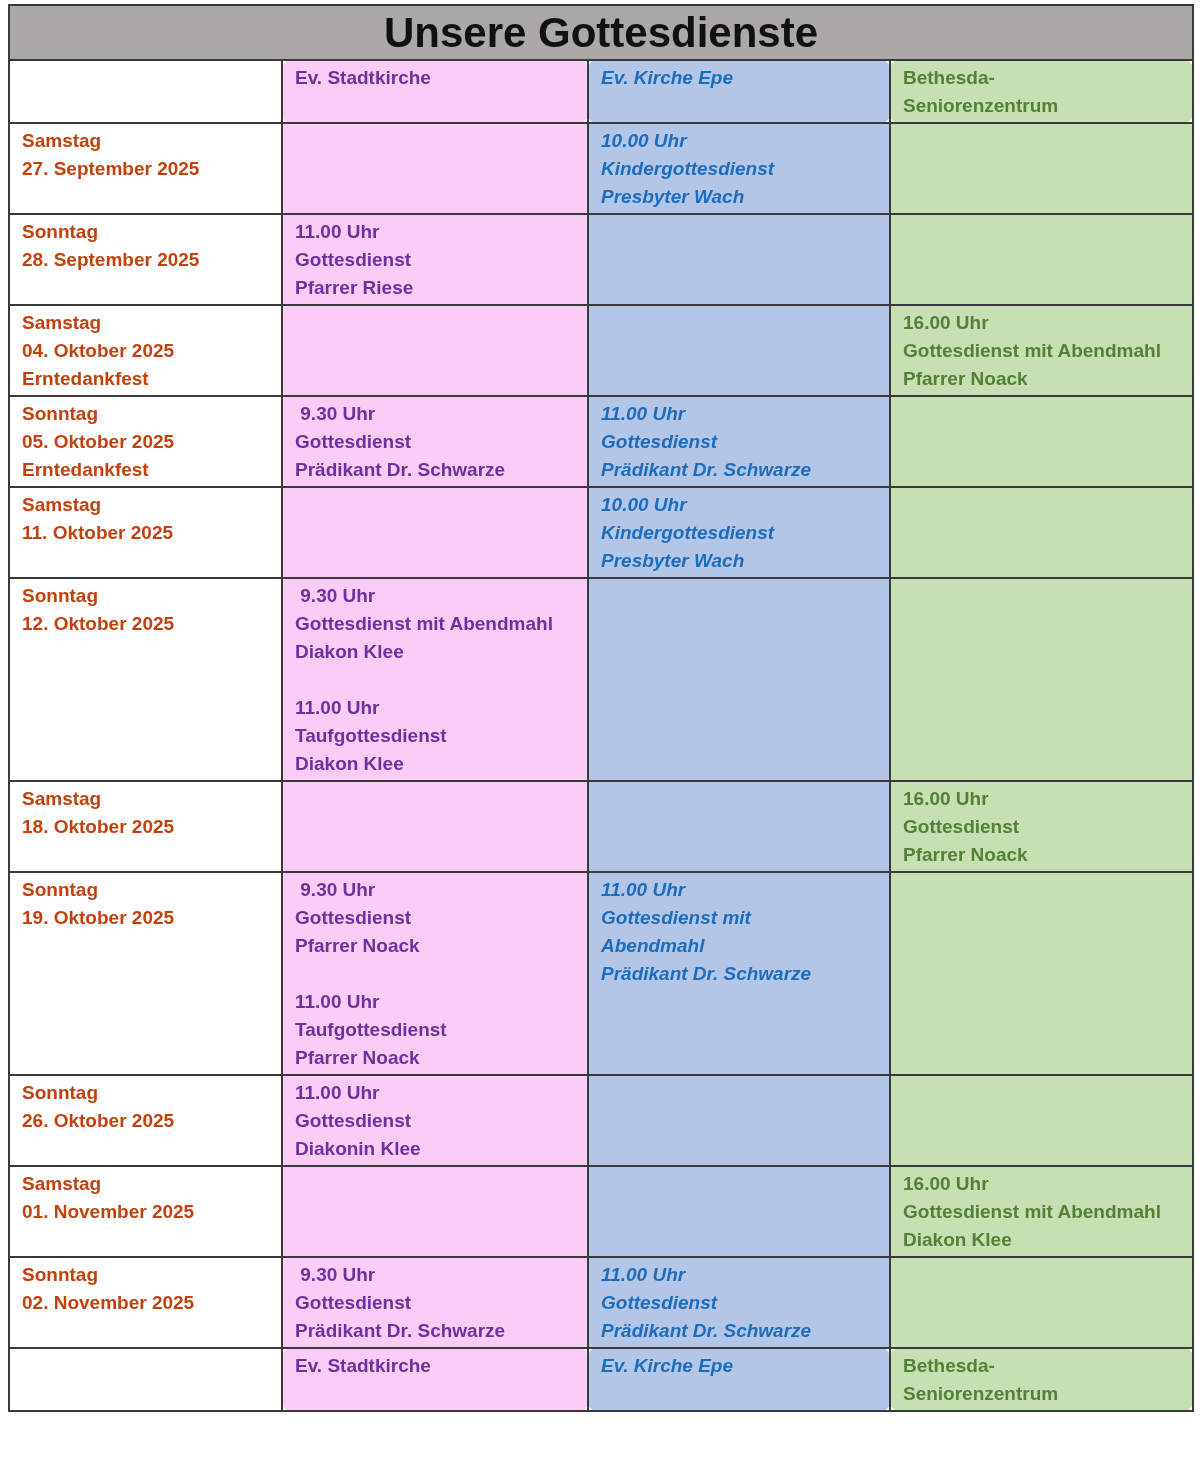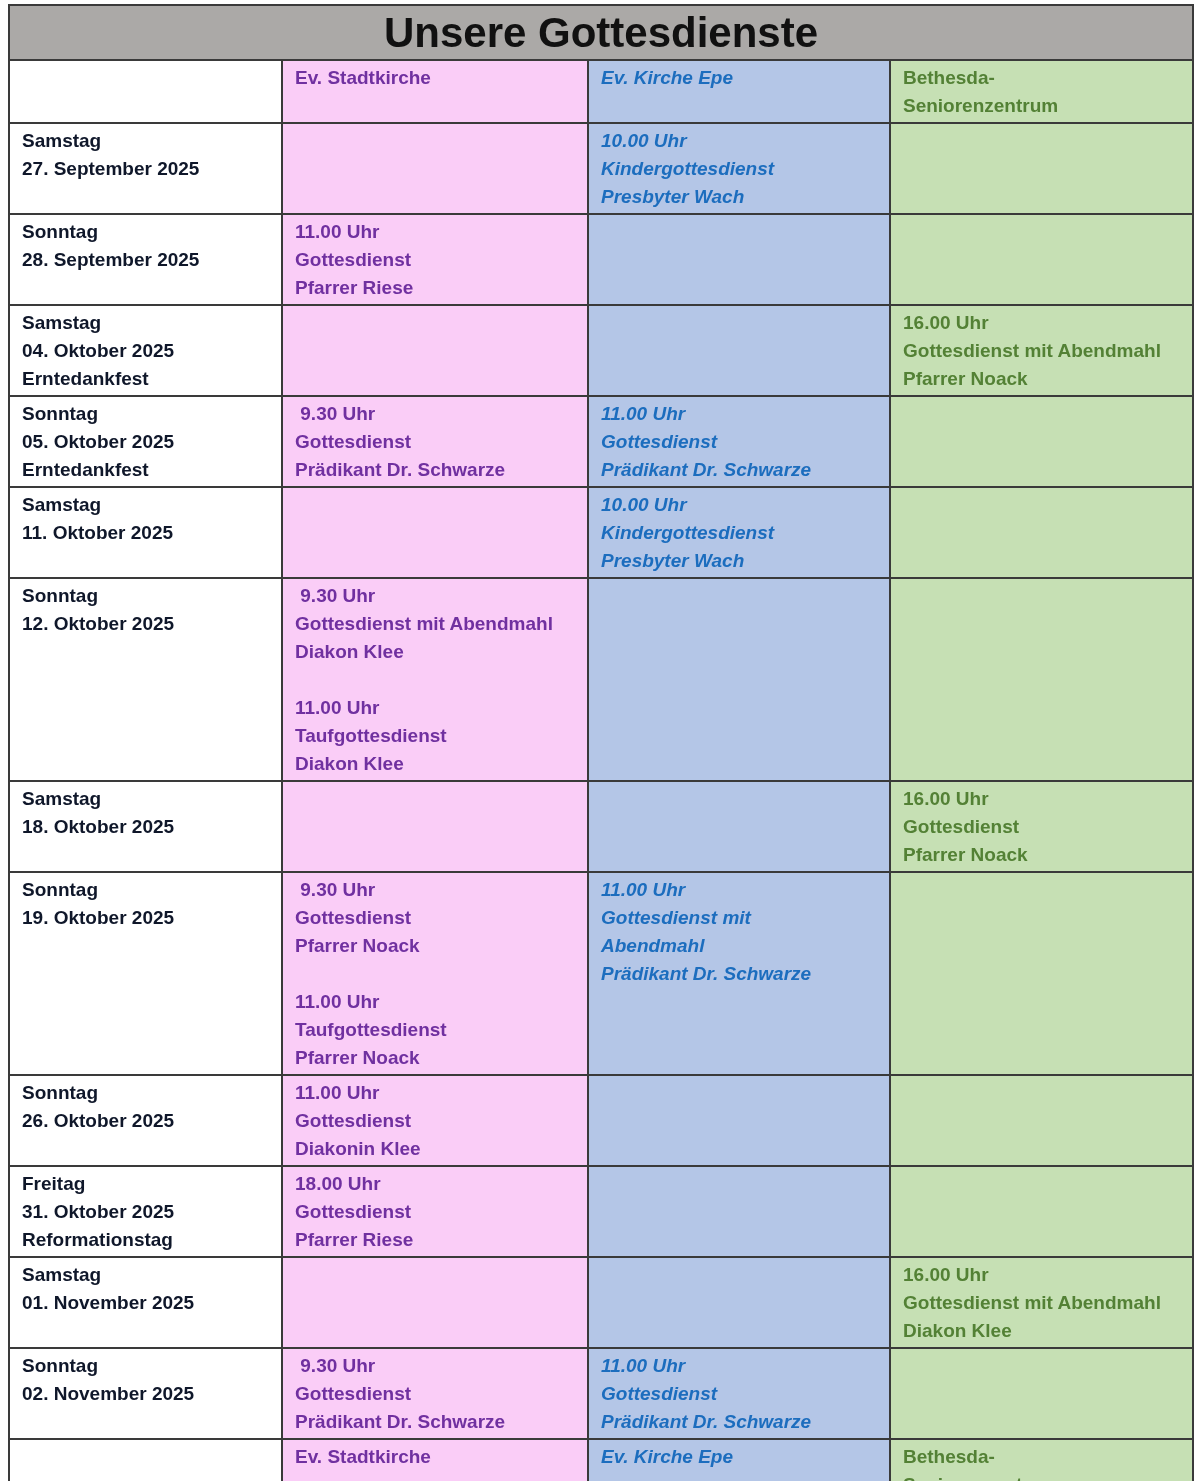--- a/index.html
+++ b/index.html
@@ -34,24 +34,24 @@
   }
   tr.title-row th{
     background:var(--title-bg);
     color:#111;
     font-size:42px;
     line-height:49px;
     text-align:center;
     padding:2px 0 2px 0;
     white-space:normal;
   }
-  tr.venue-row td{height:63px;}
+  tr.venue-row td{height:63px;border-radius:9px;}
   tr.venue-row.bottom td{height:60px;}
   tbody tr.data-row td{height:88px;}
-  td.col-date{background:#ffffff;color:#0f172a;}
+  td.col-date{background:#ffffff;color:#c2410c;}
   td.col-pink{background:var(--pink-bg);color:var(--purple-text);}
   td.col-blue{background:var(--blue-bg);color:var(--blue-text);font-style:italic;}
   td.col-green{background:var(--green-bg);color:var(--green-text);}
 </style>
 </head>
 <body>
 
 <div class="page">
   <table class="schedule">
     <colgroup>
@@ -163,30 +163,20 @@
         <tr class="data-row">
     <td class="col-date">Sonntag
 26. Oktober 2025</td>
     <td class="col-pink">11.00 Uhr
 Gottesdienst
 Diakonin Klee</td>
     <td class="col-blue"></td>
     <td class="col-green"></td>
   </tr>
         <tr class="data-row">
-    <td class="col-date">Freitag
-31. Oktober 2025
-Reformationstag</td>
-    <td class="col-pink">18.00 Uhr
-Gottesdienst
-Pfarrer Riese</td>
-    <td class="col-blue"></td>
-    <td class="col-green"></td>
-  </tr>
-        <tr class="data-row">
     <td class="col-date">Samstag
 01. November 2025</td>
     <td class="col-pink"></td>
     <td class="col-blue"></td>
     <td class="col-green">16.00 Uhr
 Gottesdienst mit Abendmahl
 Diakon Klee</td>
   </tr>
         <tr class="data-row">
     <td class="col-date">Sonntag

